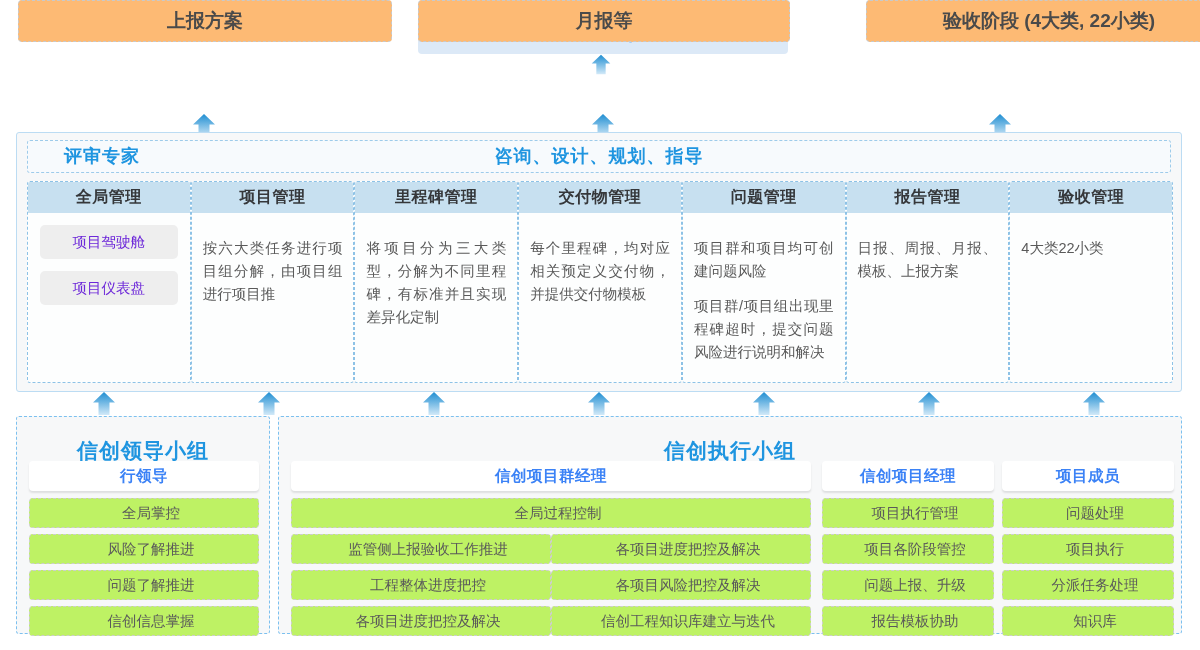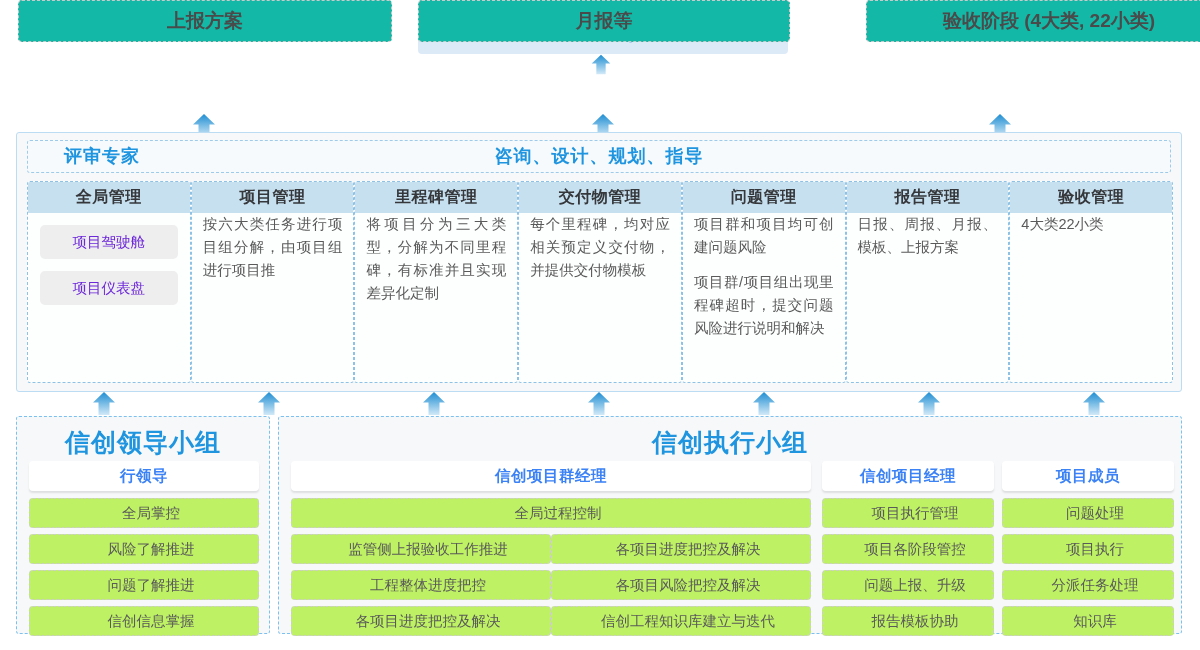--- a/index.html
+++ b/index.html
@@ -18,21 +18,21 @@
 
   
   .regulator{
     position:absolute;left:418px;top:10px;width:370px;height:44px;
     background:#dce9f7;border-radius:4px;
     display:flex;align-items:center;justify-content:center;
     font-size:21px;font-weight:bold;color:#1e78c8;letter-spacing:1px;
   }
   .rep-box{
     position:absolute;top:0;height:40px;
-    border:1px dashed #c9c9c9;border-radius:4px;background:#14b8a6;
+    border:1px dashed #c9c9c9;border-radius:4px;background:#fdba74;
     display:flex;align-items:center;justify-content:center;
     font-size:19px;font-weight:bold;color:#4a4a4a;
   }
   #rep0{left:18px;width:372px;}
   #rep1{left:418px;width:370px;}
   #rep2{left:866px;width:364px;}
 
   
   .band{
     position:absolute;left:16px;top:132px;width:1166px;height:260px;
@@ -59,21 +59,21 @@
     flex:1 1 0;border:1px dashed #8dc2e6;border-radius:3px;
     background:#fdfefe;box-sizing:border-box;
     display:flex;flex-direction:column;overflow:hidden;
   }
   .col-title{
     height:31px;background:#c7e0f0;
     display:flex;align-items:center;justify-content:center;
     font-size:16px;font-weight:bold;color:#35373a;letter-spacing:.5px;
     flex:0 0 auto;
   }
-  .col-body{flex:1 1 auto;padding:0 11px 6px 11px;}
+  .col-body{flex:1 1 auto;padding:24px 11px 6px 11px;}
   .col-body p{
     margin:0 0 12px 0;font-size:14.5px;line-height:1.58;color:#5a5a5a;
     text-align:justify;text-justify:inter-ideograph;
   }
   .col-body p:last-child{margin-bottom:0;}
   .chip{
     margin:0 4px 12px 4px;height:34px;background:#eeeeee;border-radius:5px;
     display:flex;align-items:center;justify-content:center;
     font-size:14.5px;color:#6d28d9;
   }
@@ -82,22 +82,22 @@
   
   .bottom{position:absolute;left:16px;top:416px;width:1166px;height:218px;}
   .grp{
     position:absolute;top:0;height:218px;
     border:1px dashed #7cc0ef;border-radius:3px;background:#f7f8f9;
     box-sizing:border-box;
   }
   #grpA{left:0;width:254px;}
   #grpB{left:262px;width:904px;}
   .grp-title{
-    position:absolute;left:0;right:0;top:9px;text-align:center;
-    font-size:25px;font-weight:bold;color:#1f95e0;letter-spacing:1px;
+    position:absolute;left:0;right:0;top:20px;text-align:center;
+    font-size:21px;font-weight:bold;color:#1f95e0;letter-spacing:1px;
   }
   #grpB .grp-title{left:0;right:0;}
 
   .roleblock{position:absolute;top:44px;}
   .role-head{
     height:30px;background:#ffffff;border-radius:4px;
     box-shadow:0 2px 2px rgba(0,0,0,.10);
     display:flex;align-items:center;justify-content:center;
     font-size:15.5px;font-weight:bold;color:#3b82f6;letter-spacing:.5px;
   }

